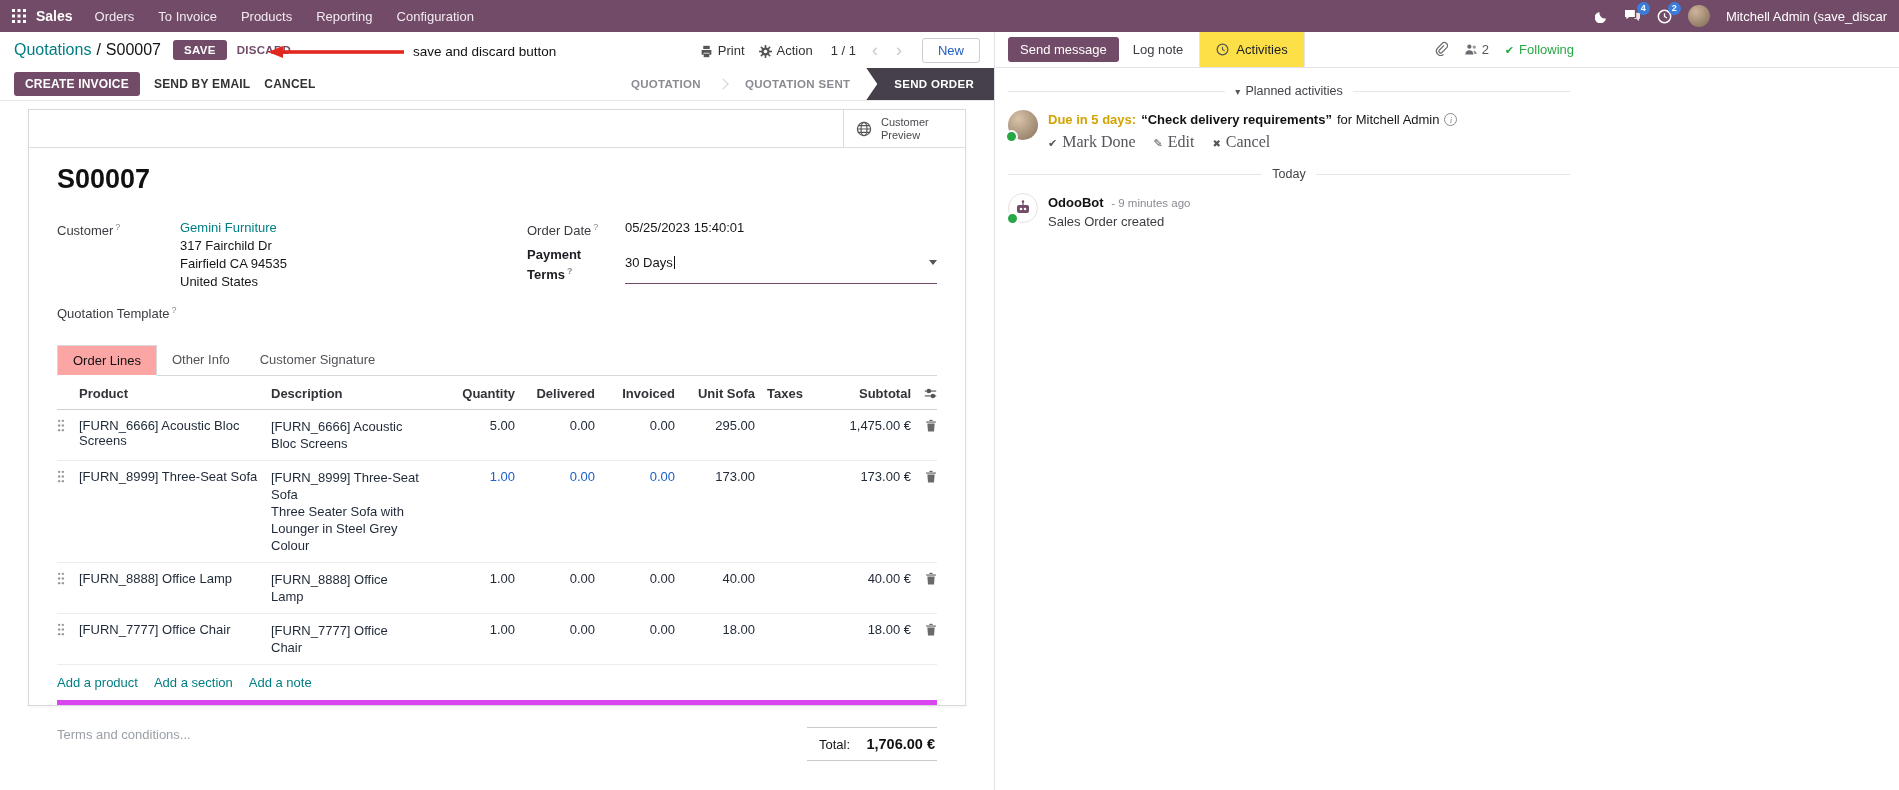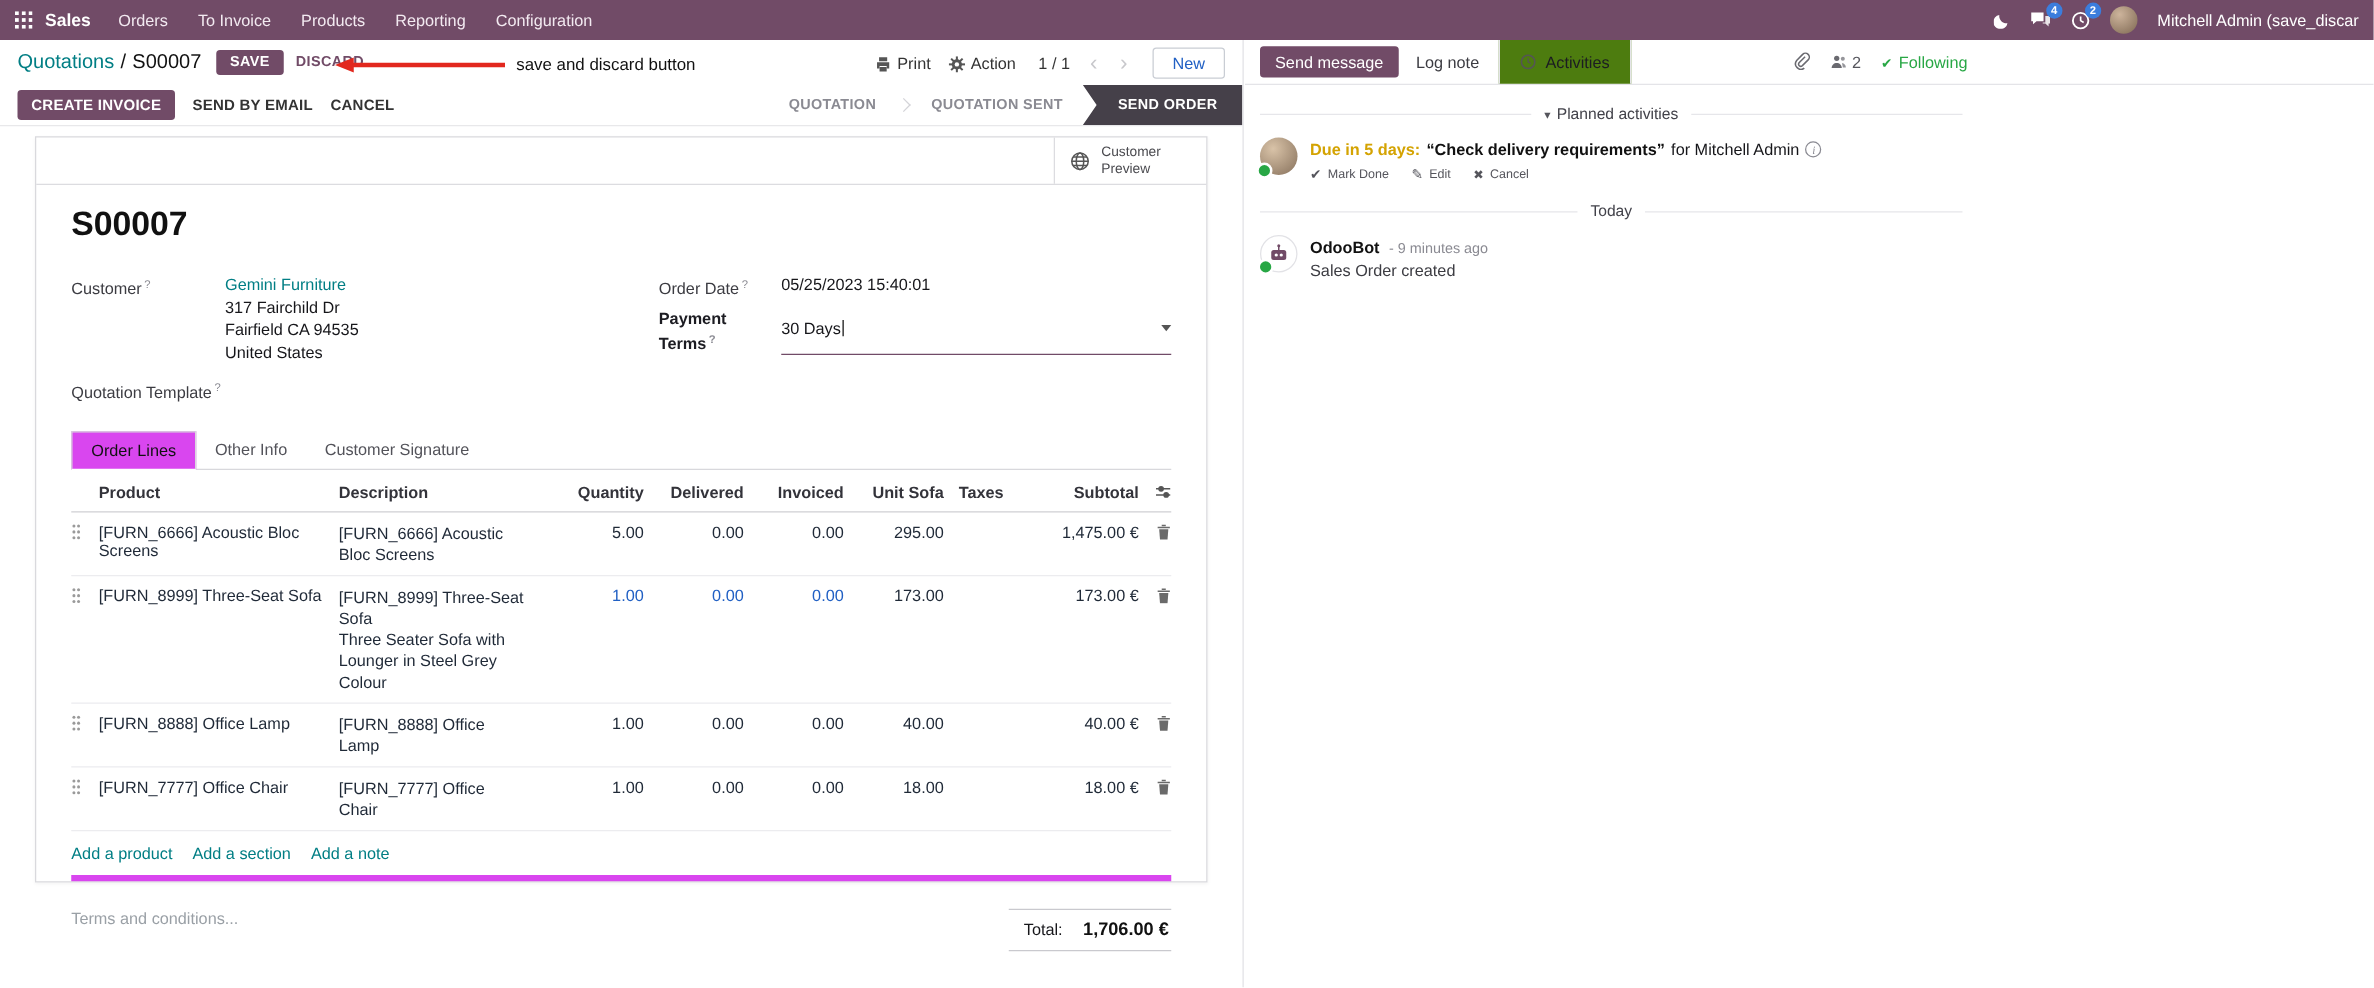--- a/index.html
+++ b/index.html
@@ -87,21 +87,21 @@
   .pt-row .flabel{font-weight:700;color:#1c1c22;}
   .pt-value{flex:1;display:flex;align-items:center;border-bottom:1.5px solid var(--brand);
             padding-bottom:3px;color:#16161a;}
   .cursor-bar{display:inline-block;width:1px;height:13px;background:#111;margin-left:1px;}
   .dd-caret{margin-left:auto;width:0;height:0;border-left:4px solid transparent;
             border-right:4px solid transparent;border-top:5px solid #555;cursor:pointer;}
 
   
   .tabs{display:flex;margin-top:16px;border-bottom:1px solid #d8d8dc;}
   .tab{padding:7px 15px;color:#53535a;font-size:13px;cursor:pointer;}
-  .tab.active{border:1px solid #d8d8dc;border-bottom:1px solid #fff;margin-bottom:-1px;color:#111;background:#d946ef;}
+  .tab.active{border:1px solid #d8d8dc;border-bottom:1px solid #fff;margin-bottom:-1px;color:#111;background:#fca5a5;}
 
   
   .trow{display:flex;align-items:flex-start;padding:8px 0;border-bottom:1px solid #ececef;}
   .thead{font-weight:700;color:#33333a;border-bottom:1px solid #cfcfd4;padding:10px 0 6px;align-items:flex-start;}
   .col-handle{width:22px;flex:none;padding-top:1px;}
   .col-product{width:192px;flex:none;}
   .col-desc{flex:1;padding-right:10px;}
   .desc-line{display:block;line-height:17px;}
   .col-qty{width:84px;flex:none;text-align:right;}
   .col-del,.col-inv,.col-price{width:80px;flex:none;text-align:right;}
@@ -118,21 +118,21 @@
   .total-label{color:#16161a;}
   .total-value{font-weight:700;font-size:14.5px;color:#111;}
 
   
   .chatter-topbar{height:36px;border-bottom:1px solid #e4e4e8;display:flex;align-items:stretch;}
   .ct-inner{width:586px;display:flex;align-items:stretch;}
   .send-btn{background:var(--brand);color:#fff;border:none;border-radius:3px;font-size:13px;
             padding:0 12px;margin:5px 0 5px 12px;cursor:pointer;}
   .lognote-btn{background:none;border:none;color:#3c3c42;font-size:13px;margin-left:14px;cursor:pointer;}
   .activities-tab{margin-left:16px;display:flex;align-items:center;gap:7px;padding:0 16px;
-                  border-left:1px solid #e4e4e8;border-right:1px solid #e4e4e8;background:#4d7c0f;
+                  border-left:1px solid #e4e4e8;border-right:1px solid #e4e4e8;background:#fde047;
                   color:#1c1c22;cursor:pointer;}
   .ct-right{margin-left:auto;display:flex;align-items:center;gap:16px;padding-right:8px;}
   .followers{display:flex;align-items:center;gap:4px;color:#55555c;cursor:pointer;}
   .following{display:flex;align-items:center;gap:5px;color:var(--green);font-size:13px;cursor:pointer;}
   .chatter-content{width:586px;}
   .divider{display:flex;align-items:center;gap:10px;margin:16px 12px 12px;color:#42424a;font-size:12.5px;}
   .divider .line{flex:1;height:1px;background:#e6e6ea;}
   .divider .dlabel{display:flex;align-items:center;gap:5px;white-space:nowrap;cursor:pointer;}
   .caret-icon::before{content:"▾";font-size:10px;color:#55555c;}
   .activity{display:flex;gap:10px;padding:0 12px;}
@@ -140,21 +140,21 @@
   .avatar.photo{background:radial-gradient(circle at 35% 30%,#d9c3a8,#86705b);}
   .abadge{position:absolute;left:-3px;bottom:-3px;width:13px;height:13px;border-radius:50%;
           background:var(--green);border:2px solid #fff;}
   .act-line1{font-size:13px;color:#16161a;display:flex;align-items:center;gap:5px;flex-wrap:wrap;margin-top:2px;}
   .due{color:var(--due-orange);font-weight:700;}
   .summary{font-weight:700;color:#111;cursor:pointer;}
   .info-i{width:13px;height:13px;border:1px solid #8a8a92;border-radius:50%;color:#8a8a92;
           display:inline-flex;align-items:center;justify-content:center;flex:none;
           font-family:"Liberation Serif",serif;font-style:italic;font-size:9px;cursor:pointer;}
   .info-i::before{content:"i";}
-  .act-actions{display:flex;gap:18px;margin-top:6px;color:#55555c;font-size:10px;}
+  .act-actions{display:flex;gap:18px;margin-top:6px;color:#55555c;font-size:16px;font-family:Liberation Serif, serif;}
   .act-actions .act{cursor:pointer;display:flex;gap:5px;align-items:center;}
   .check-icon::before{content:"✔";font-size:11px;}
   .pencil-icon::before{content:"✎";font-size:11px;}
   .x-icon::before{content:"✖";font-size:10px;}
   .message{display:flex;gap:10px;padding:0 12px;margin-top:4px;}
   .avatar.bot{background:#fff;border:1px solid #e2e2e6;display:flex;align-items:center;justify-content:center;}
   .msg-head{font-size:13px;margin-top:2px;}
   .msg-author{font-weight:700;color:#111;cursor:pointer;}
   .msg-time{color:#8a8a92;font-size:11.5px;margin-left:4px;}
   .msg-body{color:#3c3c42;margin-top:4px;}

